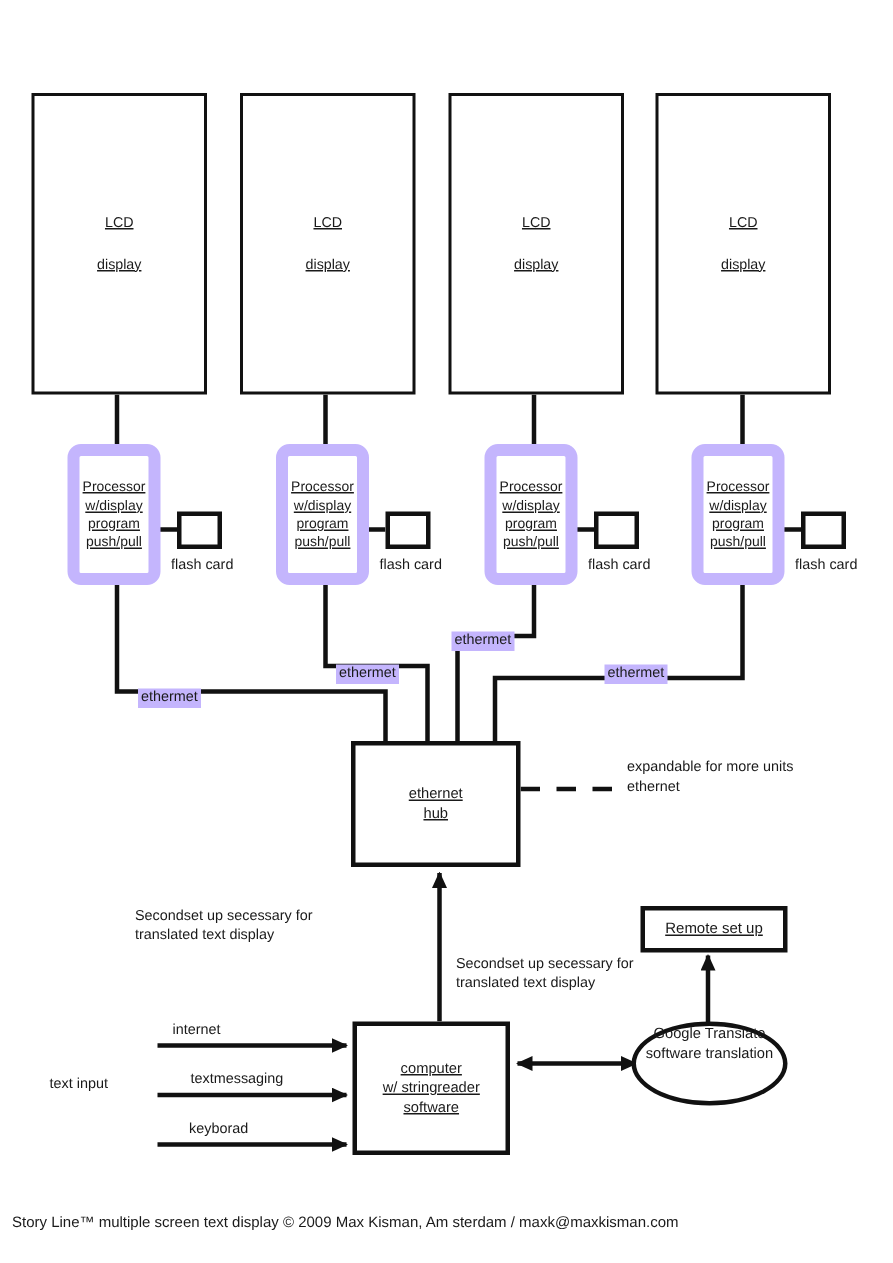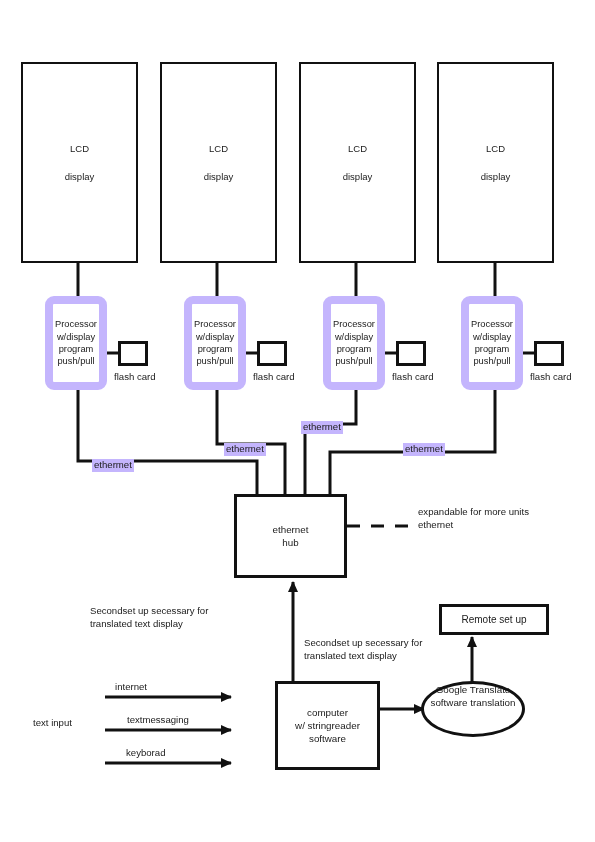--- a/index.html
+++ b/index.html
@@ -30,20 +30,21 @@
     position: absolute;
     box-sizing: border-box;
     background: #ffffff;
     display: flex;
     flex-direction: column;
     align-items: center;
     justify-content: center;
     text-align: center;
     color: #1a1a1a;
     z-index: 5;
+    text-decoration: underline;
   }
   .lcd {
     border: 2px solid #111111;
     font-size: 9.5px;
     line-height: 1.0;
   }
   .lcd .l1 { margin-bottom: 18px; }
   .proc {
     border: 8px solid #c4b5fd;
     border-radius: 9px;
@@ -58,21 +59,20 @@
   }
   .hub {
     border: 3px solid #111111;
     font-size: 9.8px;
     line-height: 1.34;
   }
   .computer {
     border: 3px solid #111111;
     font-size: 9.8px;
     line-height: 1.34;
-    margin-left: 40px;
   }
   .remote {
     border: 3px solid #111111;
     font-size: 10px;
   }
   .ellipse {
     position: absolute;
     box-sizing: border-box;
     border: 3px solid #111111;
     border-radius: 50%;
@@ -226,35 +226,36 @@
     <span>ethernet</span>
     <span>hub</span>
   </div>
 
   <div class="lbl" style="left:418px; top:506px;"><span>expandable for more units</span><br><span>ethernet</span></div>
 
   <div class="lbl" style="left:90px; top:605px;"><span>Secondset up secessary for</span><br><span>translated text display</span></div>
 
   <div class="lbl" style="left:304px; top:637px;"><span>Secondset up secessary for</span><br><span>translated text display</span></div>
 
-  <div class="node remote" style="left:427px; top:604px; width:110px; height:31px;margin-left:12px;">
+  <div class="node remote" style="left:427px; top:604px; width:98px; height:31px;">
     <span>Remote set up</span>
   </div>
 
   <div class="ellipse" style="left:421px; top:681px; width:104px; height:56px;">
     <span>Google Translate</span>
     <span>software translation</span>
   </div>
 
   <div class="node computer" style="left:235px; top:681px; width:105px; height:89px;">
     <span>computer</span>
     <span>w/ stringreader</span>
     <span>software</span>
   </div>
 
   <div class="lbl" style="left:33px; top:717px;">text input</div>
   <div class="lbl" style="left:115px; top:681px;">internet</div>
   <div class="lbl" style="left:115px; top:714px;margin-left:12px;">textmessaging</div>
   <div class="lbl" style="left:126px; top:747px;">keyborad</div>
 
 
+  <div class="footer">Story Line™ multiple screen text display © 2009 Max Kisman, Am sterdam / maxk@maxkisman.com</div>
 
 </div>
 
 </body></html>

